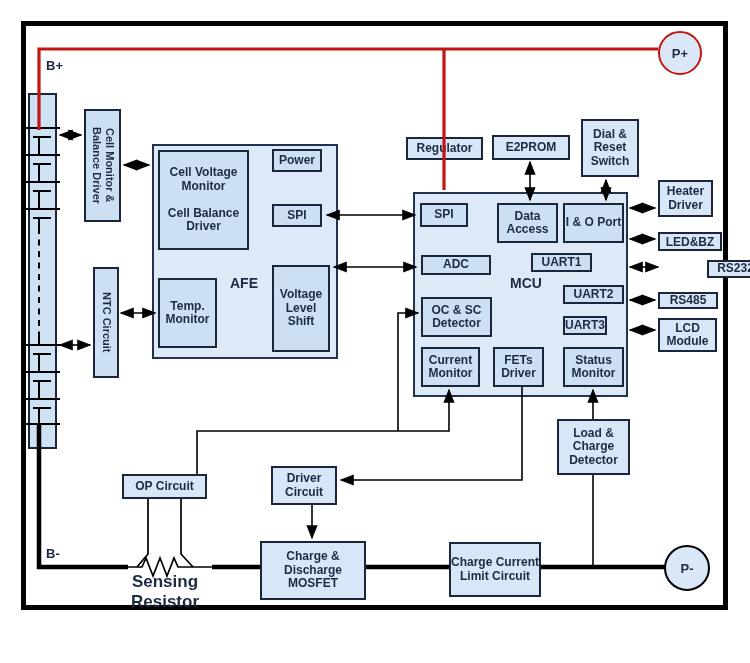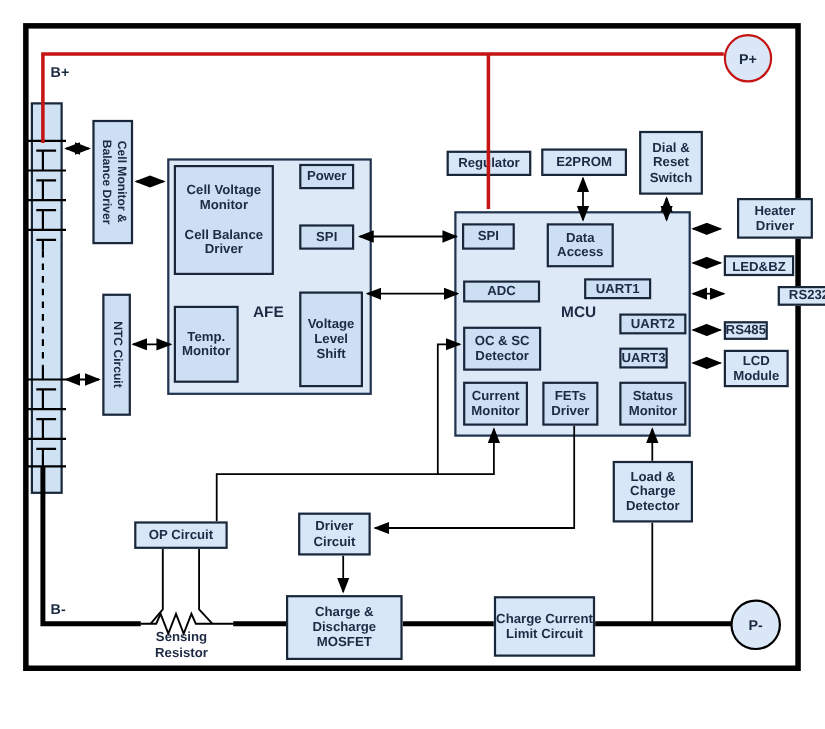--- a/index.html
+++ b/index.html
@@ -10,21 +10,21 @@
   svg.layer{position:absolute;left:0;top:0;width:750px;height:663px;pointer-events:none;}
   .box{position:absolute;box-sizing:border-box;border:2px solid #1a2639;background:#cde0f3;
        display:flex;align-items:center;justify-content:center;text-align:center;
        font-weight:bold;font-size:12px;line-height:1.12;}
   .group{position:absolute;box-sizing:border-box;border:2px solid #22334e;background:#dde9f7;}
   .standalone{background:#d8e7f7;border-width:2px;}
   .battery{position:absolute;box-sizing:border-box;border:2px solid #1a2639;background:#cfe2f4;}
   .vbox{flex-direction:column;}
   .vtext{writing-mode:vertical-rl;font-size:11px;line-height:1.25;}
   .lab{position:absolute;font-weight:bold;font-size:13px;}
-  .small{font-size:12px;}
+  .small{font-size:17px;}
   .circle{position:absolute;box-sizing:border-box;border-radius:50%;background:#d9e7f6;
           display:flex;align-items:center;justify-content:center;font-weight:bold;font-size:13px;}
   .grouplab{position:absolute;font-weight:bold;font-size:14px;text-align:center;}
   .stack{display:flex;flex-direction:column;gap:14px;}
 </style>
 </head>
 <body>
 
 <div id="stage">
 
@@ -122,20 +122,23 @@
   <div class="box standalone" style="left:581px;top:119px;width:58px;height:58px;">
     <span>Dial &amp; Reset Switch</span>
   </div>
 
   <div class="box" style="left:420px;top:203px;width:48px;height:24px;">
     <span>SPI</span>
   </div>
   <div class="box" style="left:497px;top:203px;width:61px;height:40px;">
     <span>Data Access</span>
   </div>
+  <div class="box" style="left:563px;top:203px;width:61px;height:40px;">
+    <span>I &amp; O Port</span>
+  </div>
   <div class="box" style="left:421px;top:255px;width:70px;height:20px;">
     <span>ADC</span>
   </div>
   <div class="grouplab" style="left:507px;top:275px;width:38px;">MCU</div>
   <div class="box" style="left:531px;top:253px;width:61px;height:19px;">
     <span>UART1</span>
   </div>
   <div class="box" style="left:563px;top:285px;width:61px;height:19px;">
     <span>UART2</span>
   </div>
@@ -148,30 +151,30 @@
   <div class="box" style="left:421px;top:347px;width:59px;height:40px;">
     <span>Current Monitor</span>
   </div>
   <div class="box" style="left:493px;top:347px;width:51px;height:40px;">
     <span>FETs Driver</span>
   </div>
   <div class="box" style="left:563px;top:347px;width:61px;height:40px;">
     <span>Status Monitor</span>
   </div>
 
-  <div class="box standalone" style="left:658px;top:180px;width:69px;height:37px;margin-left:12px;">
+  <div class="box standalone" style="left:658px;top:180px;width:55px;height:37px;">
     <span>Heater Driver</span>
   </div>
   <div class="box standalone" style="left:658px;top:232px;width:64px;height:19px;align-items:flex-end;">
     <span>LED&amp;BZ</span>
   </div>
   <div class="box standalone" style="left:661px;top:260px;width:57px;height:18px;margin-left:46px;">
     <span>RS232</span>
   </div>
-  <div class="box standalone" style="left:658px;top:292px;width:40px;height:17px;">
+  <div class="box standalone" style="left:658px;top:292px;width:60px;height:17px;">
     <span>RS485</span>
   </div>
   <div class="box standalone" style="left:658px;top:318px;width:59px;height:34px;">
     <span>LCD Module</span>
   </div>
 
   <div class="box standalone" style="left:122px;top:474px;width:85px;height:25px;">
     <span>OP Circuit</span>
   </div>
   <div class="box standalone" style="left:271px;top:466px;width:66px;height:39px;">

